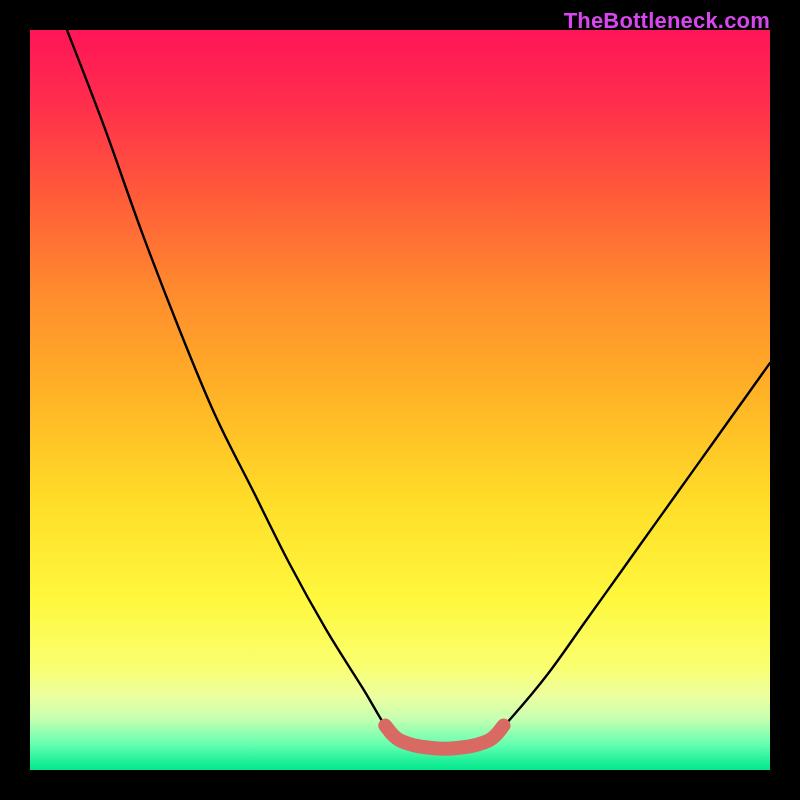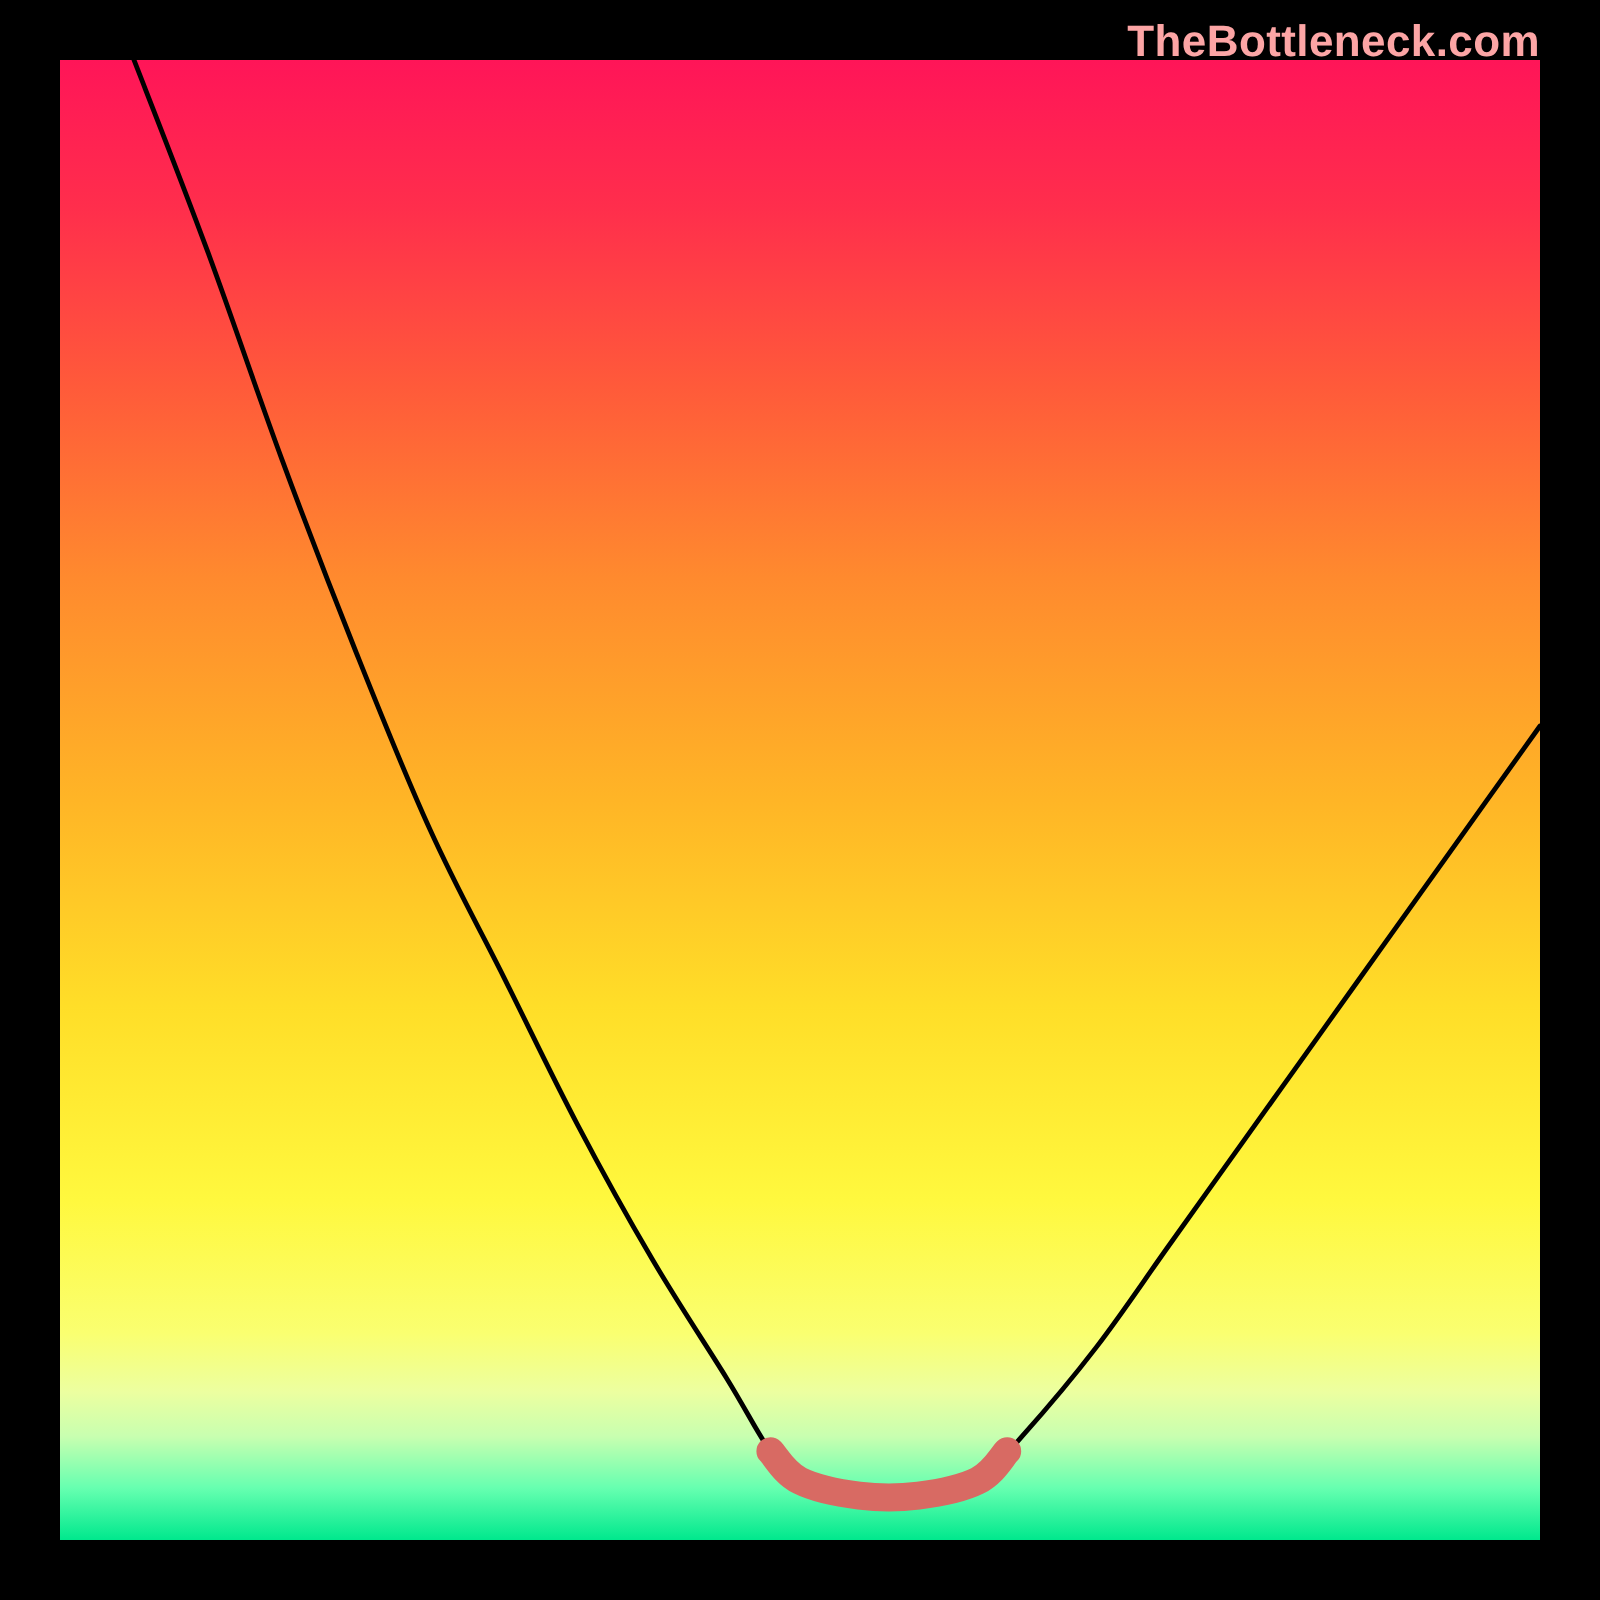--- a/index.html
+++ b/index.html
@@ -23,21 +23,21 @@
     position: absolute;
     left: 0;
     top: 0;
     width: 100%;
     height: 100%;
   }
   .watermark {
     position: absolute;
     top: 8px;
     right: 30px;
-    color: #fca5a5;
+    color: #d946ef;
     font-size: 22px;
     font-weight: 600;
     letter-spacing: 0.2px;
   }
   svg.curve-layer {
     position: absolute;
     left: 0;
     top: 0;
     width: 100%;
     height: 100%;

